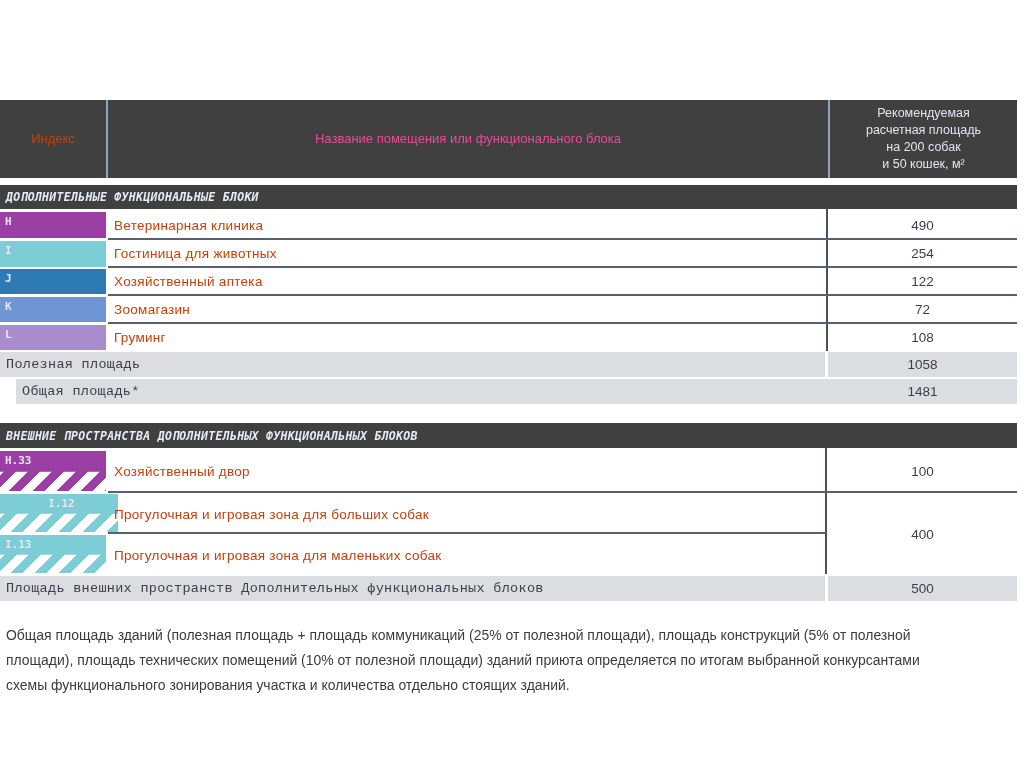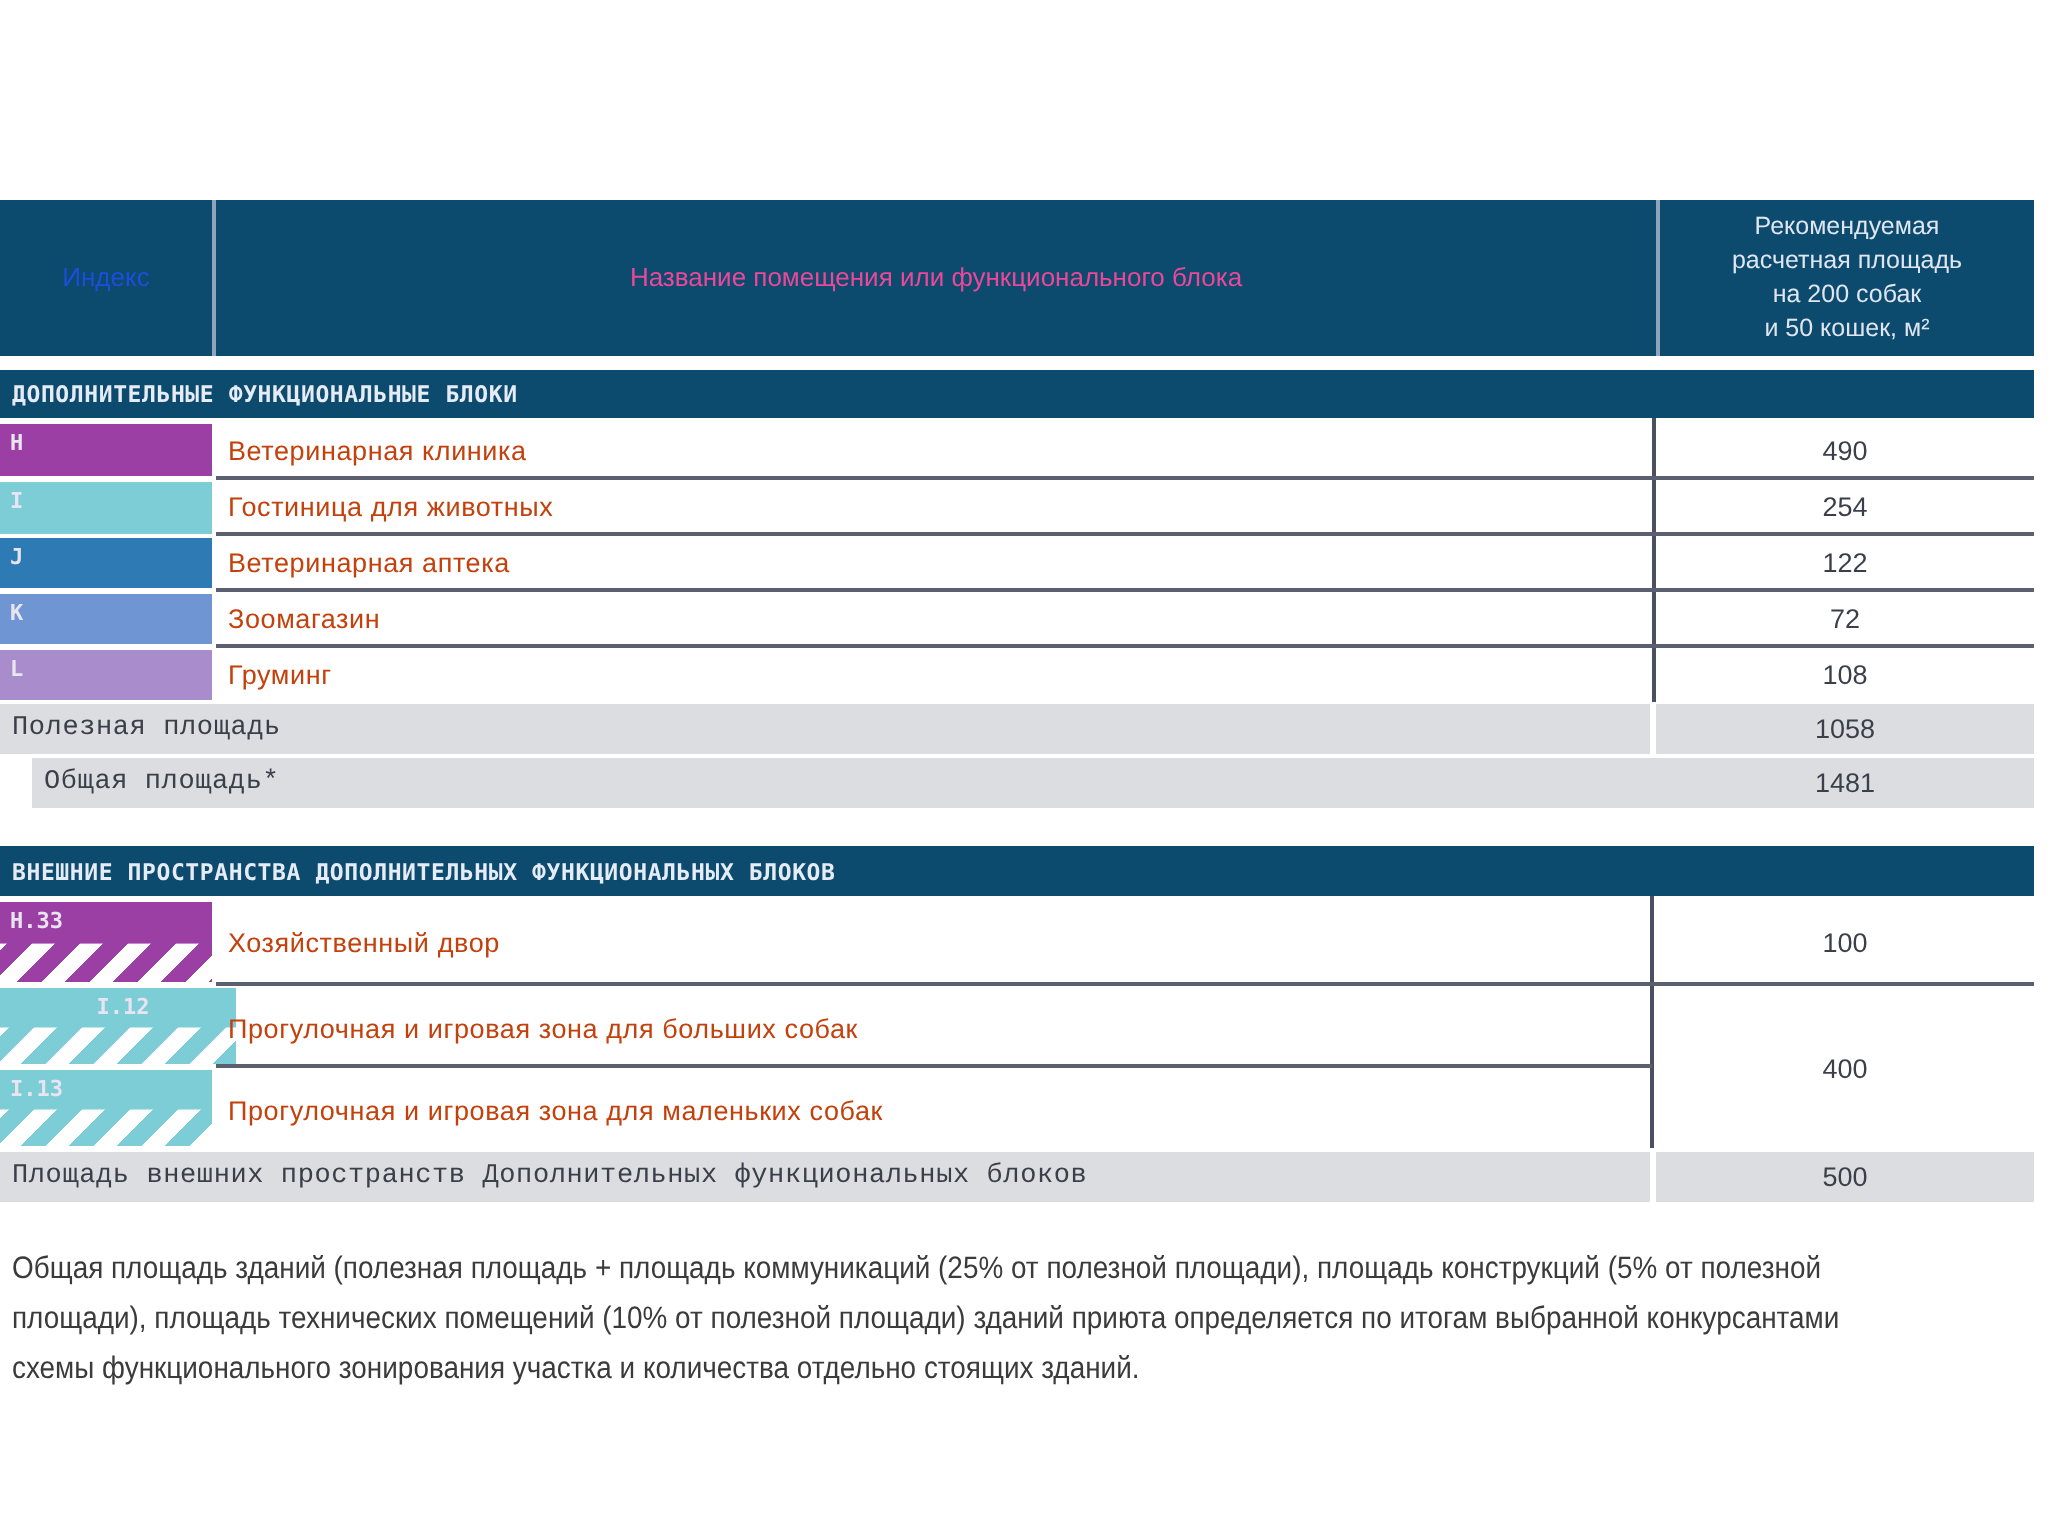--- a/index.html
+++ b/index.html
@@ -1,19 +1,19 @@
 <!DOCTYPE html>
 <html><head>
 <meta charset="utf-8">
 <style>
   html, body { margin:0; padding:0; }
   body { width:1024px; height:767px; background:#ffffff; position:relative; overflow:hidden;
          font-family:"Liberation Sans", sans-serif; color:#3a3f4a; }
   .abs { position:absolute; box-sizing:border-box; }
-  .navy { background:#0c4a6e; color:#e6ecf5; }
+  .navy { background:#404040; color:#e6ecf5;font-style:italic; }
   .hdr-cell { display:flex; align-items:center; justify-content:center; text-align:center; font-size:13px; line-height:16px; }
   .hdr-sep { background:#8fa3bf; width:2px; }
   .section-bar { font-family:"DejaVu Sans Mono", monospace; font-weight:bold; font-size:11.5px; letter-spacing:0.3px;
                  color:#e6ecf5; padding-left:6px; display:flex; align-items:center; }
   .idx { color:#e8e4f0; font-family:"DejaVu Sans Mono", monospace; font-size:11px; font-weight:bold; padding:3px 0 0 5px; }
   .name { font-size:13.5px; letter-spacing:0.3px; color:#c2410c; display:flex; align-items:center; padding-left:6px; }
   .val { font-size:13.5px; color:#3a3f4a; display:flex; align-items:center; justify-content:center; }
   .rowline { height:2px; background:#5a6070; }
   .vline { width:2px; background:#4a5060; }
   .gray { background:#dcdde0; }
@@ -28,21 +28,21 @@
       linear-gradient(#7dcdd6, #7dcdd6) top/100% 52% no-repeat,
       repeating-linear-gradient(135deg, #7dcdd6 0 9px, #ffffff 9px 17px);
   }
   .footnote { font-family:"Liberation Sans", sans-serif; font-size:15.5px; line-height:25px; color:#3b3b3b;
               transform:scaleX(0.9); transform-origin:left top; width:1140px; }
 </style>
 </head>
 <body>
 
 <div class="abs navy" style="left:0;top:100px;width:1017px;height:78px;"></div>
-<div class="abs hdr-cell" style="left:0;top:100px;width:106px;height:78px;color:#1d4ed8;">Индекс</div>
+<div class="abs hdr-cell" style="left:0;top:100px;width:106px;height:78px;color:#c2410c;">Индекс</div>
 <div class="abs hdr-sep" style="left:106px;top:100px;height:78px;"></div>
 <div class="abs hdr-cell" style="left:108px;top:100px;width:720px;height:78px;color:#ec4899;">Название помещения или функционального блока</div>
 <div class="abs hdr-sep" style="left:828px;top:100px;height:78px;"></div>
 <div class="abs hdr-cell" style="left:830px;top:100px;width:187px;height:78px;flex-direction:column;color:#dfe6f0;font-size:12.5px;line-height:17px;">
   <span>Рекомендуемая</span>
   <span>расчетная площадь</span>
   <span>на 200 собак</span>
   <span>и 50 кошек, м²</span>
 </div>
 
@@ -54,21 +54,21 @@
 <div class="abs name" style="left:108px;top:212px;width:718px;height:26px;">Ветеринарная клиника</div>
 <div class="abs val" style="left:828px;top:212px;width:189px;height:26px;">490</div>
 <div class="abs rowline" style="left:108px;top:238px;width:909px;"></div>
 
 <div class="abs idx" style="left:0;top:241px;width:106px;height:26px;background:#7dcdd6;">I</div>
 <div class="abs name" style="left:108px;top:240px;width:718px;height:26px;">Гостиница для животных</div>
 <div class="abs val" style="left:828px;top:240px;width:189px;height:26px;">254</div>
 <div class="abs rowline" style="left:108px;top:266px;width:909px;"></div>
 
 <div class="abs idx" style="left:0;top:269px;width:106px;height:25px;background:#2d7ab5;">J</div>
-<div class="abs name" style="left:108px;top:268px;width:718px;height:26px;">Ветеринарная аптека</div>
+<div class="abs name" style="left:108px;top:268px;width:718px;height:26px;">Хозяйственный аптека</div>
 <div class="abs val" style="left:828px;top:268px;width:189px;height:26px;">122</div>
 <div class="abs rowline" style="left:108px;top:294px;width:909px;"></div>
 
 <div class="abs idx" style="left:0;top:297px;width:106px;height:25px;background:#6f96d2;">K</div>
 <div class="abs name" style="left:108px;top:296px;width:718px;height:26px;">Зоомагазин</div>
 <div class="abs val" style="left:828px;top:296px;width:189px;height:26px;">72</div>
 <div class="abs rowline" style="left:108px;top:322px;width:909px;"></div>
 
 <div class="abs idx" style="left:0;top:325px;width:106px;height:25px;background:#a98ccc;">L</div>
 <div class="abs name" style="left:108px;top:324px;width:718px;height:27px;">Груминг</div>

